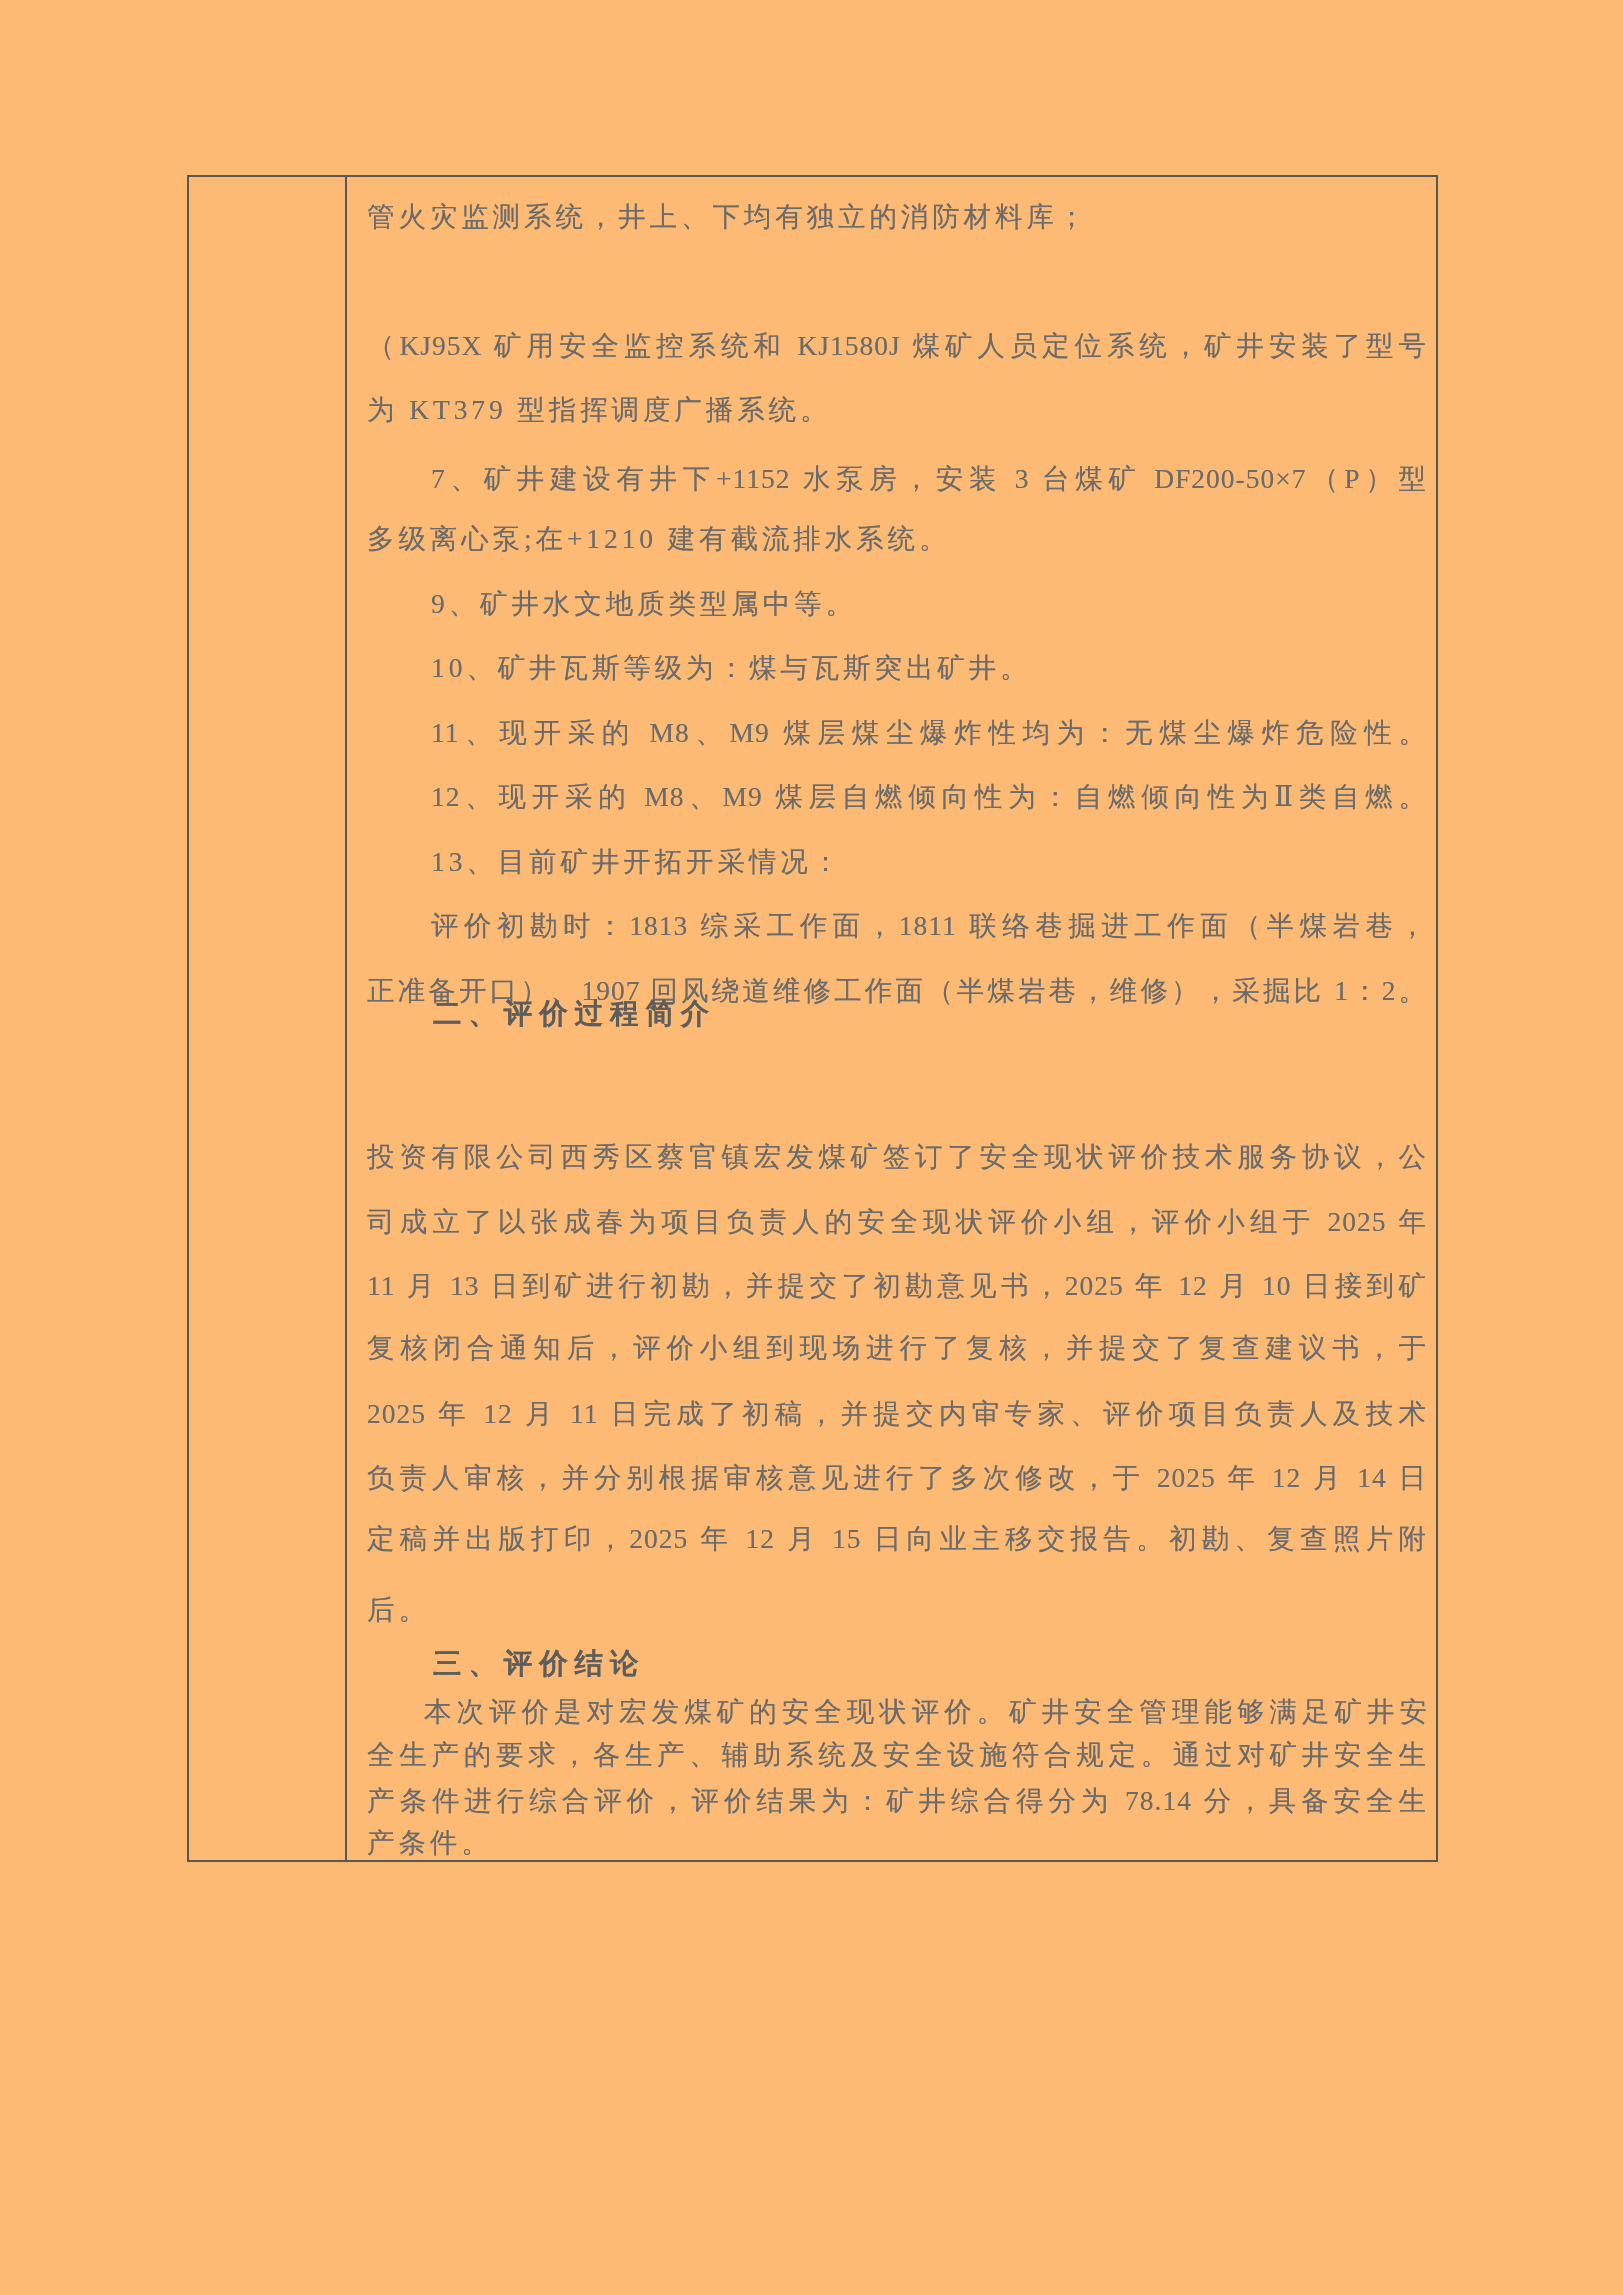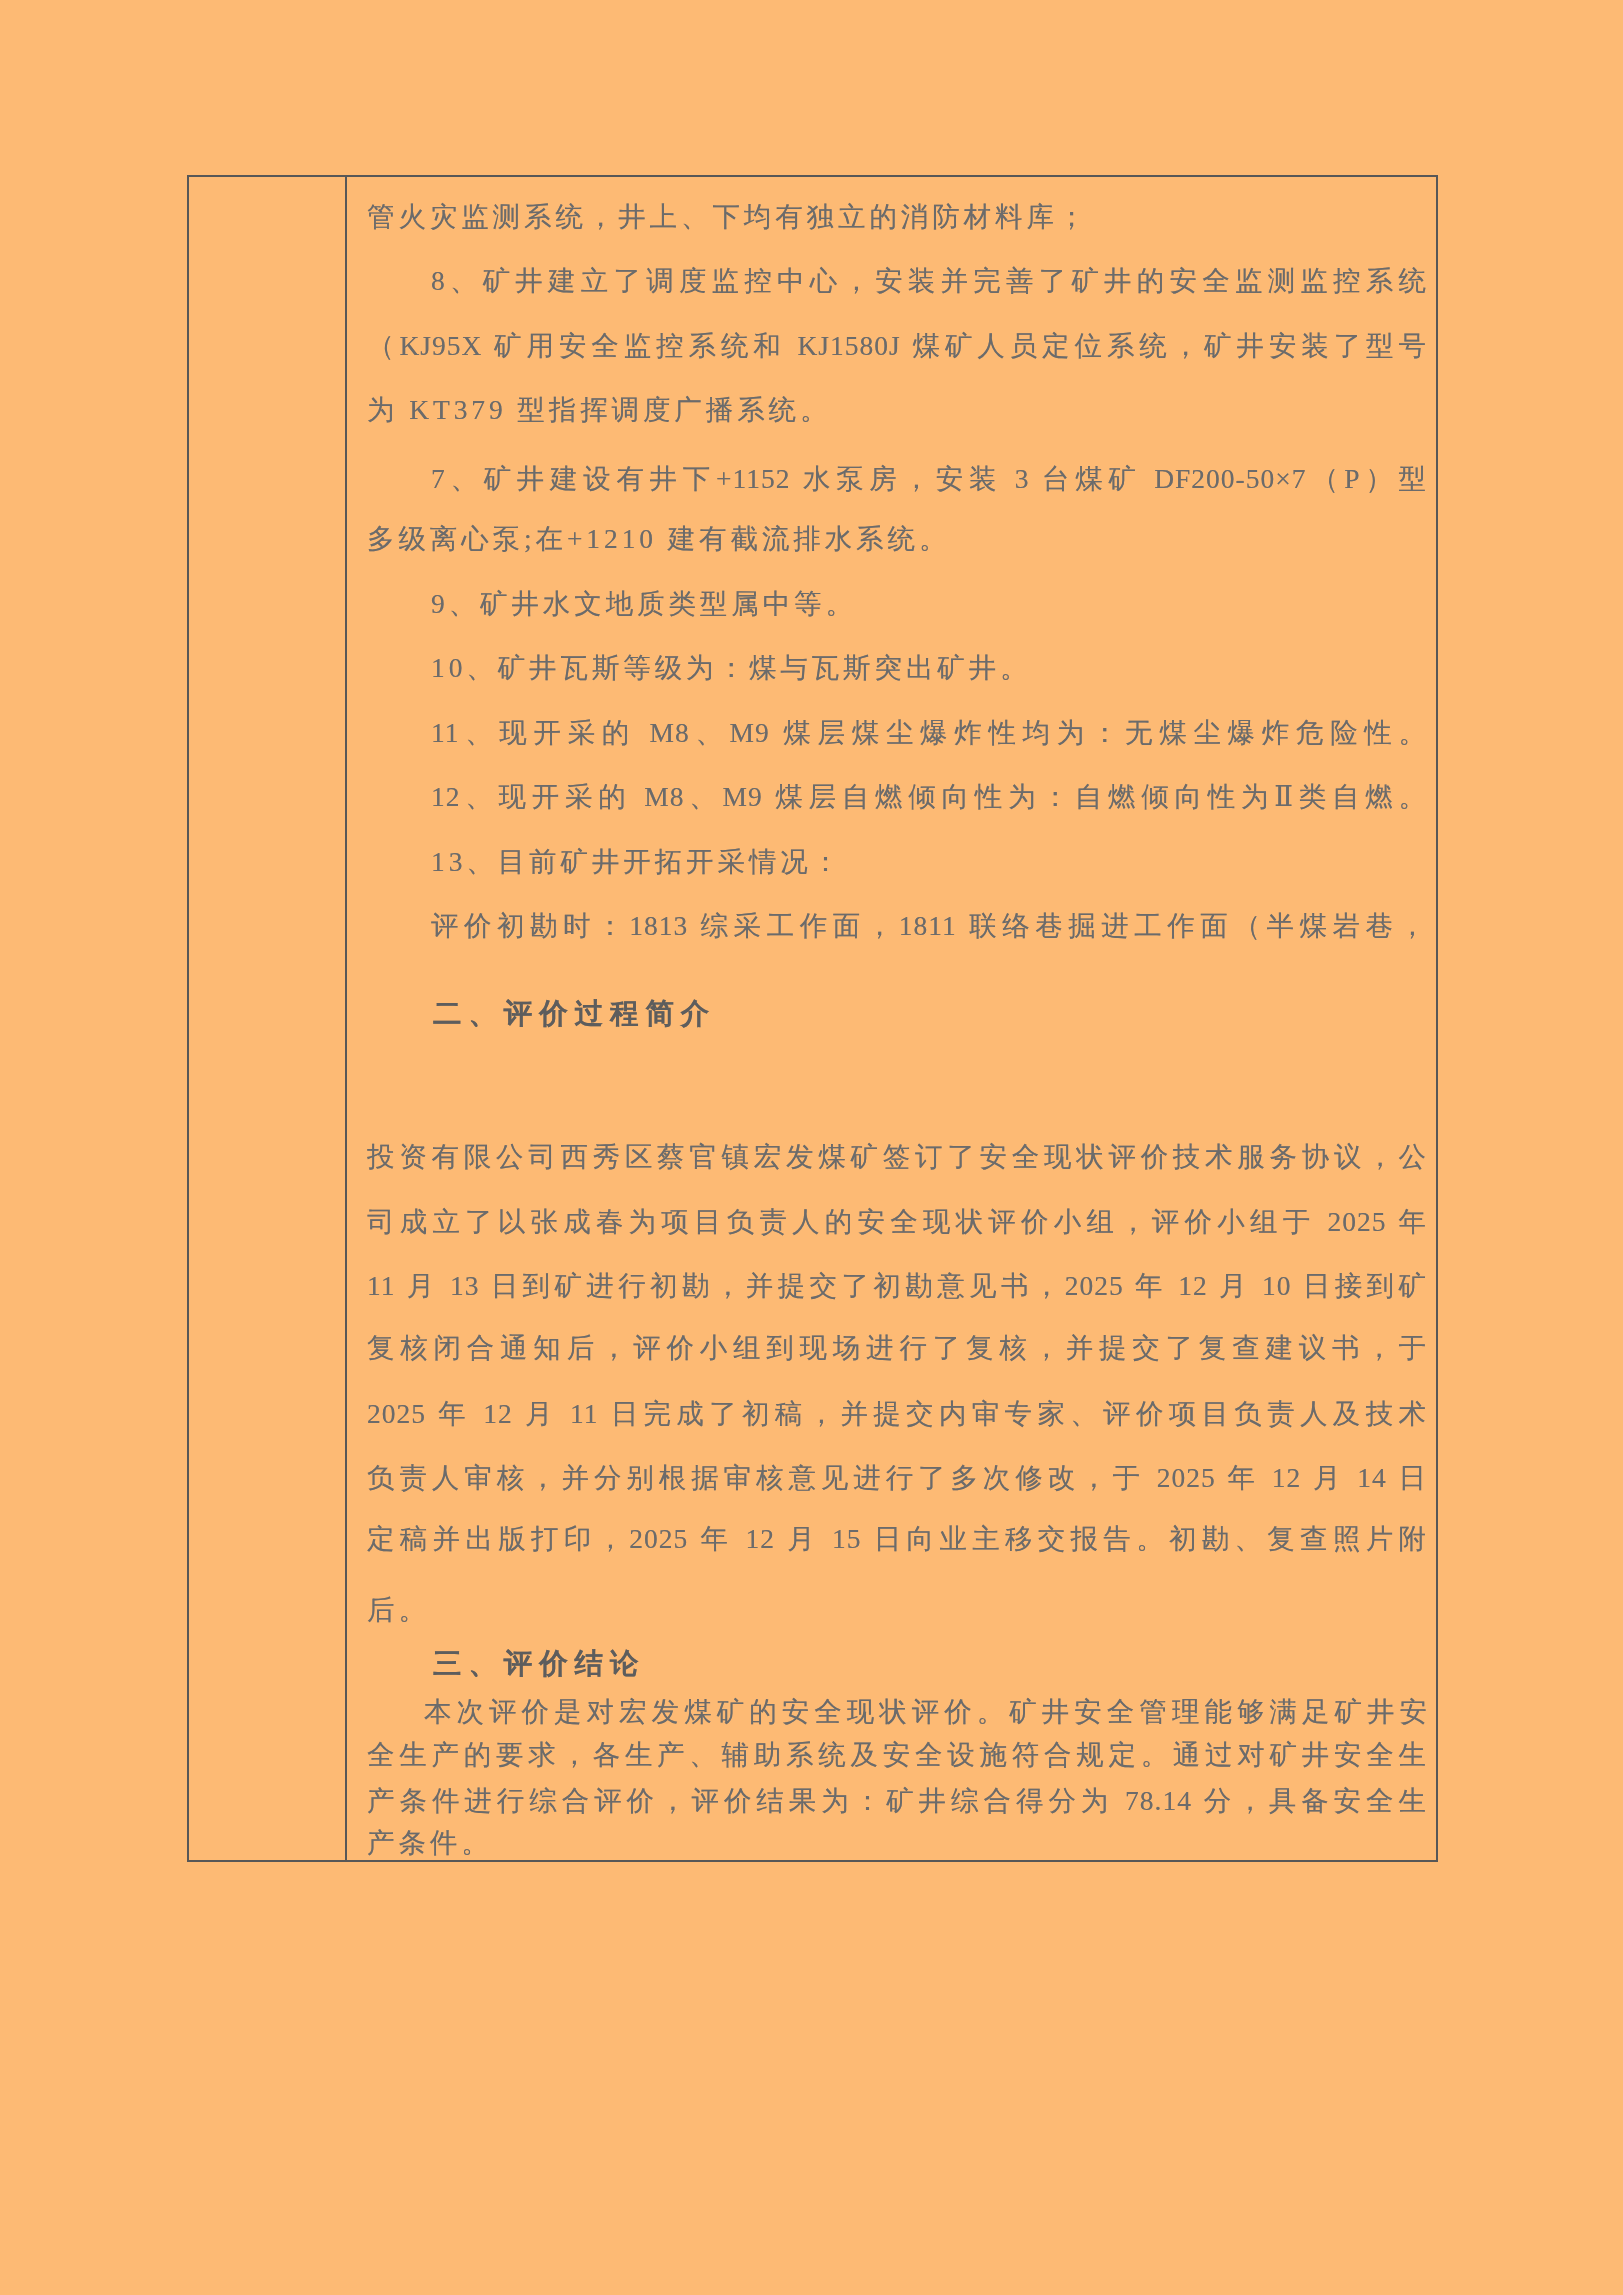--- a/index.html
+++ b/index.html
@@ -66,31 +66,31 @@
 </style>
 </head>
 <body>
 
 <div class="page">
   <div class="tbl">
     <div class="cell-left"></div>
     <div class="vline"></div>
 
     <div class="ln" style="top:23.6px">管火灾监测系统，井上、下均有独立的消防材料库；</div>
-    <div class="ln ind j" style="top:88px">8、矿井建立了调度监控中心，安装并完善了矿井的安全监测监控系统</div>
     <div class="ln j" style="top:153px">（KJ95X 矿用安全监控系统和 KJ1580J 煤矿人员定位系统，矿井安装了型号</div>
     <div class="ln" style="top:217px">为 KT379 型指挥调度广播系统。</div>
     <div class="ln ind j" style="top:286px">7、矿井建设有井下+1152 水泵房，安装 3 台煤矿 DF200-50×7（P）型</div>
     <div class="ln" style="top:346px">多级离心泵;在+1210 建有截流排水系统。</div>
     <div class="ln ind" style="top:411px">9、矿井水文地质类型属中等。</div>
     <div class="ln ind" style="top:475px">10、矿井瓦斯等级为：煤与瓦斯突出矿井。</div>
     <div class="ln ind j" style="top:540px">11、现开采的 M8、M9 煤层煤尘爆炸性均为：无煤尘爆炸危险性。</div>
     <div class="ln ind j" style="top:604px">12、现开采的 M8、M9 煤层自燃倾向性为：自燃倾向性为Ⅱ类自燃。</div>
     <div class="ln ind" style="top:669px">13、目前矿井开拓开采情况：</div>
     <div class="ln ind j" style="top:733px">评价初勘时：1813 综采工作面，1811 联络巷掘进工作面（半煤岩巷，</div>
+    <div class="ln j" style="top:798px">正准备开口）、1907 回风绕道维修工作面（半煤岩巷，维修），采掘比 1：2。</div>
 
     <div class="ln hd" style="top:821px">二、评价过程简介</div>
     <div class="ln j" style="top:964px">投资有限公司西秀区蔡官镇宏发煤矿签订了安全现状评价技术服务协议，公</div>
     <div class="ln j" style="top:1029px">司成立了以张成春为项目负责人的安全现状评价小组，评价小组于 2025 年</div>
     <div class="ln j" style="top:1093px">11 月 13 日到矿进行初勘，并提交了初勘意见书，2025 年 12 月 10 日接到矿</div>
     <div class="ln j" style="top:1155px">复核闭合通知后，评价小组到现场进行了复核，并提交了复查建议书，于</div>
     <div class="ln j" style="top:1221px">2025 年 12 月 11 日完成了初稿，并提交内审专家、评价项目负责人及技术</div>
     <div class="ln j" style="top:1285px">负责人审核，并分别根据审核意见进行了多次修改，于 2025 年 12 月 14 日</div>
     <div class="ln j" style="top:1346px">定稿并出版打印，2025 年 12 月 15 日向业主移交报告。初勘、复查照片附</div>
     <div class="ln" style="top:1417px">后。</div>

